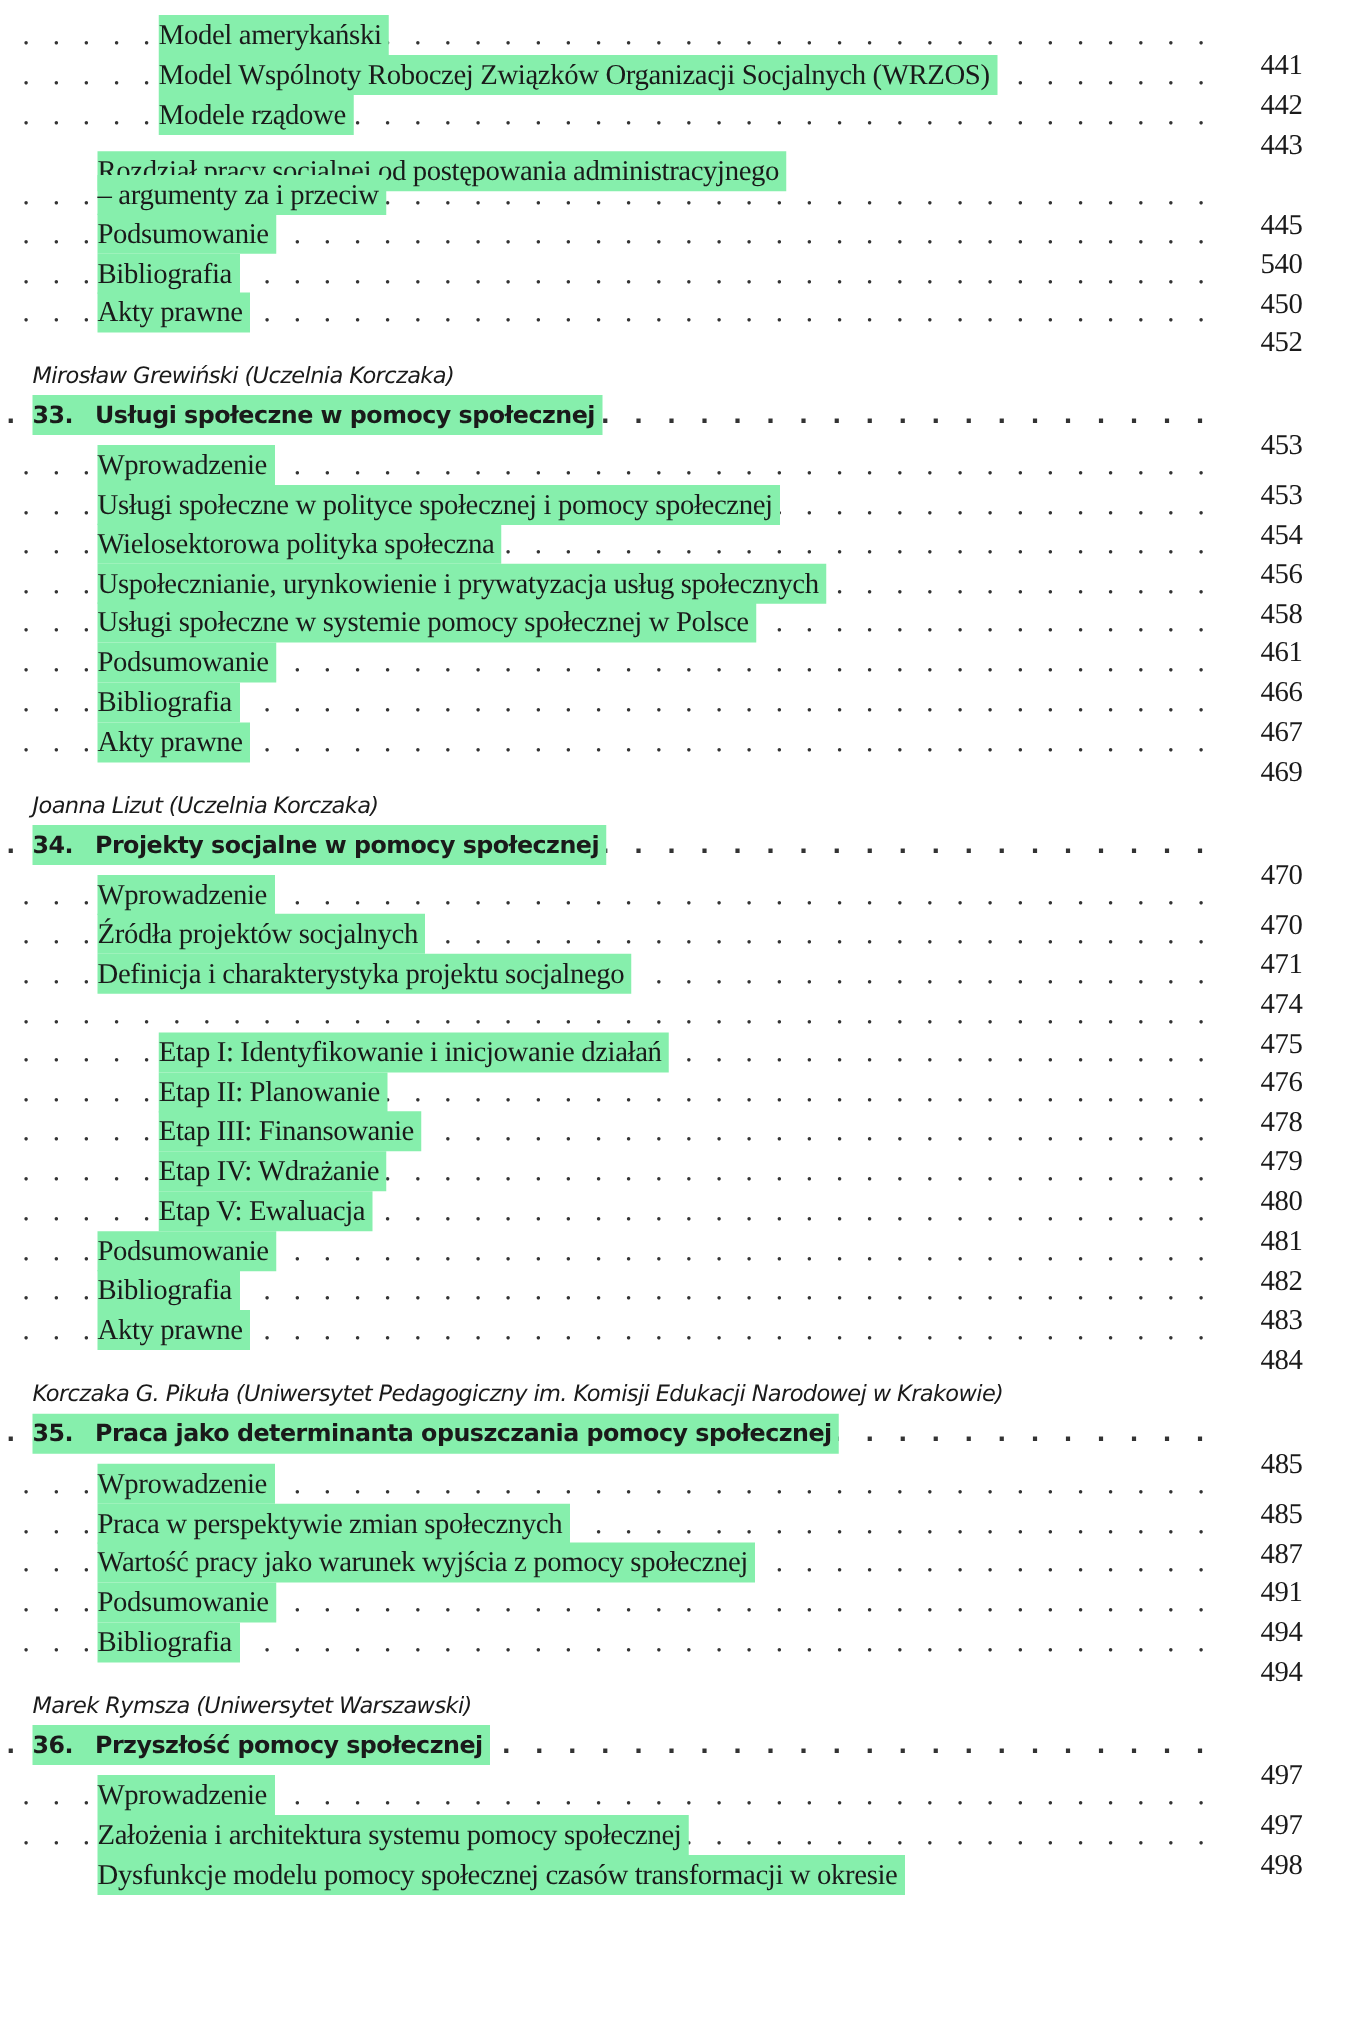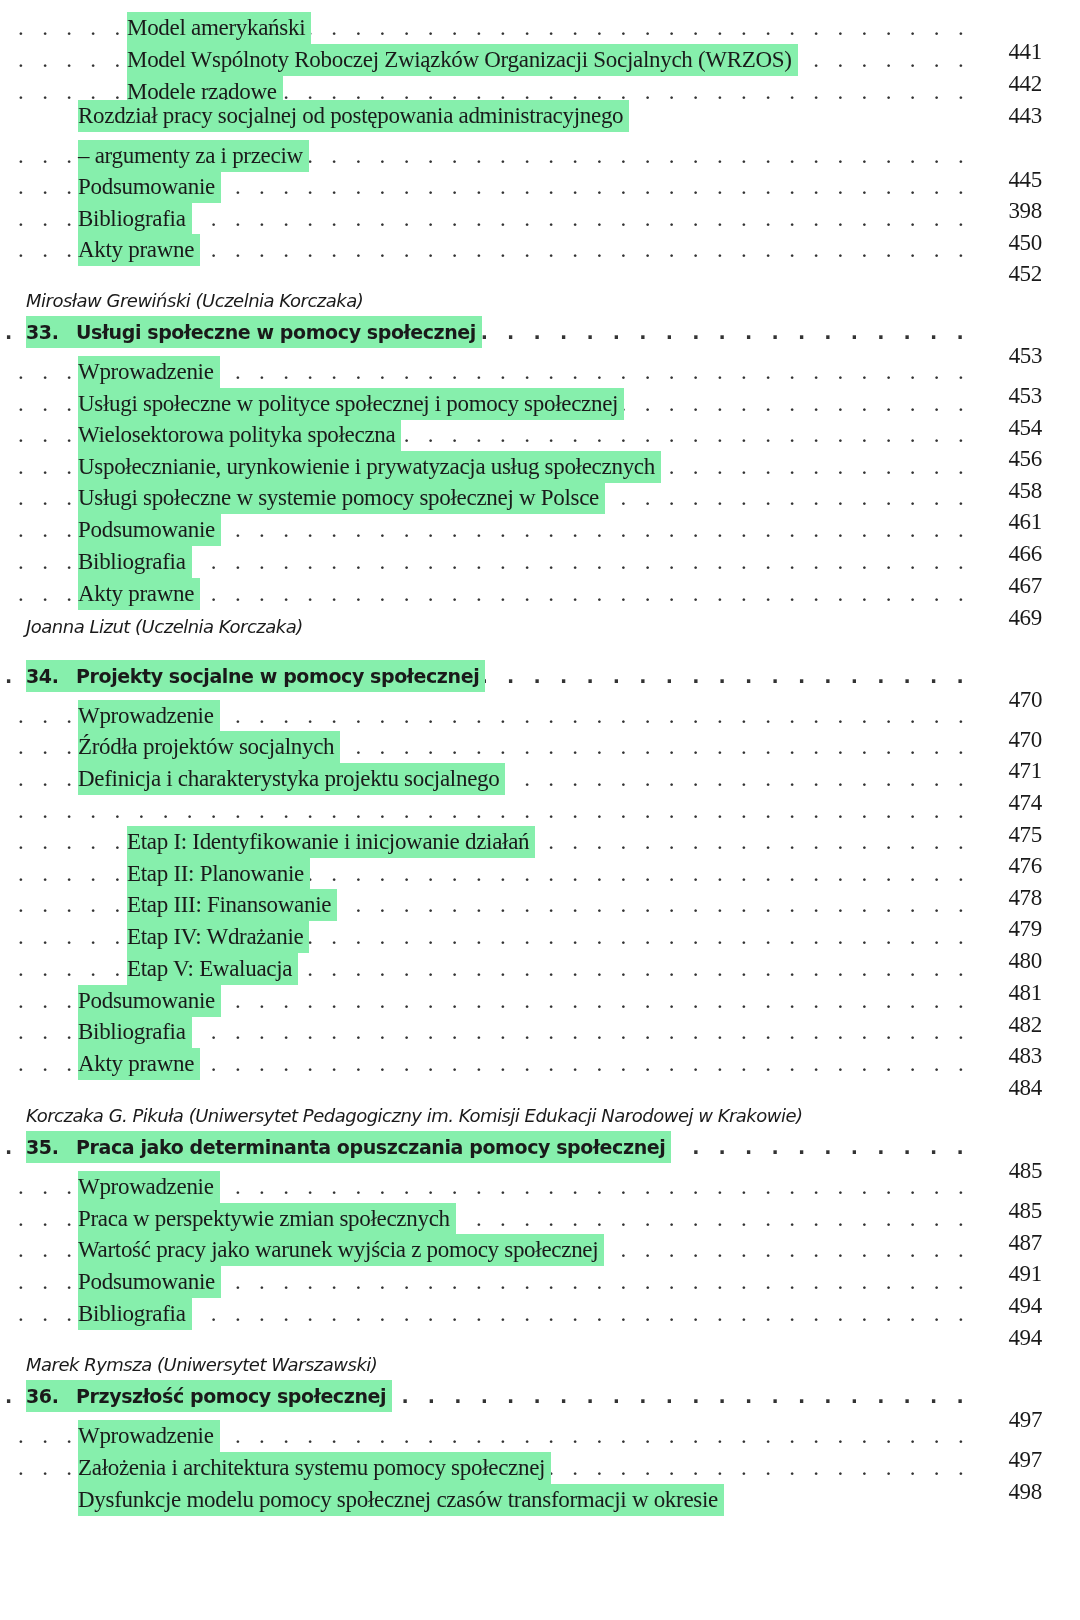--- a/index.html
+++ b/index.html
@@ -47,32 +47,32 @@
   <div class="row lvl2" style="top:44px">
     <span class="dots">. . . . . . . . . . . . . . . . . . . . . . . . . . . . . . . . . . . . . . . . . . . . . . . . . . . . . . . .</span>
     <span class="label">Model Wspólnoty Roboczej Związków Organizacji Socjalnych (WRZOS)</span>
     <span class="page">442</span>
   </div>
   <div class="row lvl2" style="top:76px">
     <span class="dots">. . . . . . . . . . . . . . . . . . . . . . . . . . . . . . . . . . . . . . . . . . . . . . . . . . . . . . . .</span>
     <span class="label">Modele rządowe</span>
     <span class="page">443</span>
   </div>
-  <div class="row lvl1" style="top:100px">
+  <div class="row lvl1" style="top:121px">
     <span class="label">Rozdział pracy socjalnej od postępowania administracyjnego</span>
   </div>
   <div class="row lvl1" style="top:140px">
     <span class="dots">. . . . . . . . . . . . . . . . . . . . . . . . . . . . . . . . . . . . . . . . . . . . . . . . . . . . . . . .</span>
     <span class="label">– argumenty za i przeciw</span>
     <span class="page">445</span>
   </div>
   <div class="row lvl1" style="top:171px">
     <span class="dots">. . . . . . . . . . . . . . . . . . . . . . . . . . . . . . . . . . . . . . . . . . . . . . . . . . . . . . . .</span>
     <span class="label">Podsumowanie</span>
-    <span class="page">398</span>
+    <span class="page">540</span>
   </div>
   <div class="row lvl1" style="top:203px">
     <span class="dots">. . . . . . . . . . . . . . . . . . . . . . . . . . . . . . . . . . . . . . . . . . . . . . . . . . . . . . . .</span>
     <span class="label">Bibliografia</span>
     <span class="page">450</span>
   </div>
   <div class="row lvl1" style="top:234px">
     <span class="dots">. . . . . . . . . . . . . . . . . . . . . . . . . . . . . . . . . . . . . . . . . . . . . . . . . . . . . . . .</span>
     <span class="label">Akty prawne</span>
     <span class="page">452</span>
@@ -118,21 +118,21 @@
       <span class="dots">. . . . . . . . . . . . . . . . . . . . . . . . . . . . . . . . . . . . . . . . . . . . . . . . . . . . . . . .</span>
       <span class="label">Bibliografia</span>
       <span class="page">467</span>
     </div>
   <div class="row lvl1" style="top:578px">
       <span class="dots">. . . . . . . . . . . . . . . . . . . . . . . . . . . . . . . . . . . . . . . . . . . . . . . . . . . . . . . .</span>
       <span class="label">Akty prawne</span>
       <span class="page">469</span>
     </div>
 
-  <div class="author" style="top:612px">Joanna Lizut (Uczelnia Korczaka)</div>
+  <div class="author" style="top:630px">Joanna Lizut (Uczelnia Korczaka)</div>
   <div class="row chapter" style="top:660px">
     <span class="dots">. . . . . . . . . . . . . . . . . . . . . . . . . . . . . . . . . . . . . . . . . . . . . . . . . . . . . . . .</span>
     <span class="label"><span class="num">34.</span><span>Projekty socjalne w pomocy społecznej</span></span>
     <span class="page">470</span>
   </div>
   <div class="row lvl1" style="top:700px">
       <span class="dots">. . . . . . . . . . . . . . . . . . . . . . . . . . . . . . . . . . . . . . . . . . . . . . . . . . . . . . . .</span>
       <span class="label">Wprowadzenie</span>
       <span class="page">470</span>
     </div>

